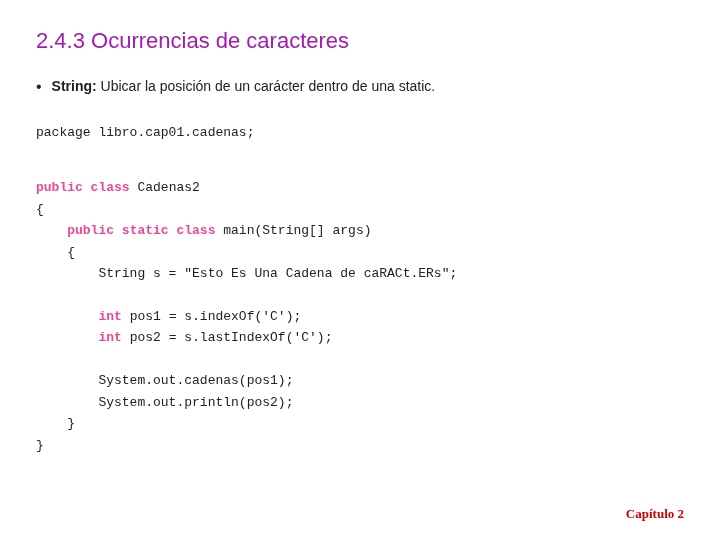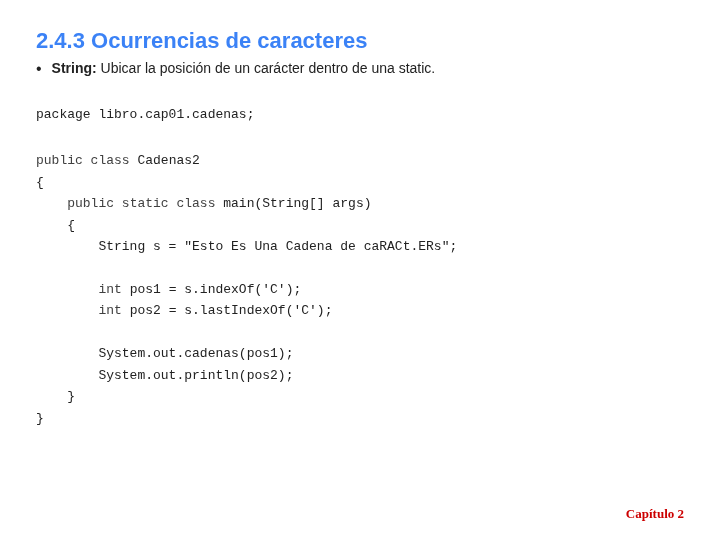--- a/index.html
+++ b/index.html
@@ -16,23 +16,23 @@
       overflow: hidden;
       position: relative;
     }
 
     .page {
       padding: 28px 36px 28px 36px;
     }
 
     .title {
       font-size: 22px;
-      font-weight: bold;
-      color: #3b82f6;
-      margin-bottom: 4px;
+      font-weight: normal;
+      color: #a21caf;
+      margin-bottom: 22px;
     }
 
     .bullet-point {
       display: flex;
       align-items: flex-start;
       margin-bottom: 24px;
       font-size: 14px;
       color: #222222;
     }
 
@@ -56,36 +56,36 @@
       line-height: 1.65;
       color: #222222;
     }
 
     .code-line {
       display: block;
       white-space: pre;
     }
 
     .kw {
-      font-weight: normal;
-      color: #404040;
+      font-weight: bold;
+      color: #ec4899;
     }
 
     .chapter-label {
       position: absolute;
       bottom: 18px;
       right: 36px;
       font-size: 13px;
       color: #cc0000;
       font-weight: bold;
       font-family: Liberation Serif, serif;
     }
 
     .mb-medium {
-      margin-bottom: 3px;
+      margin-bottom: 12px;
     }
 
     .blank-line {
       display: block;
       height: 1.65em;
     }
   </style>
 </head>
 <body>
 

